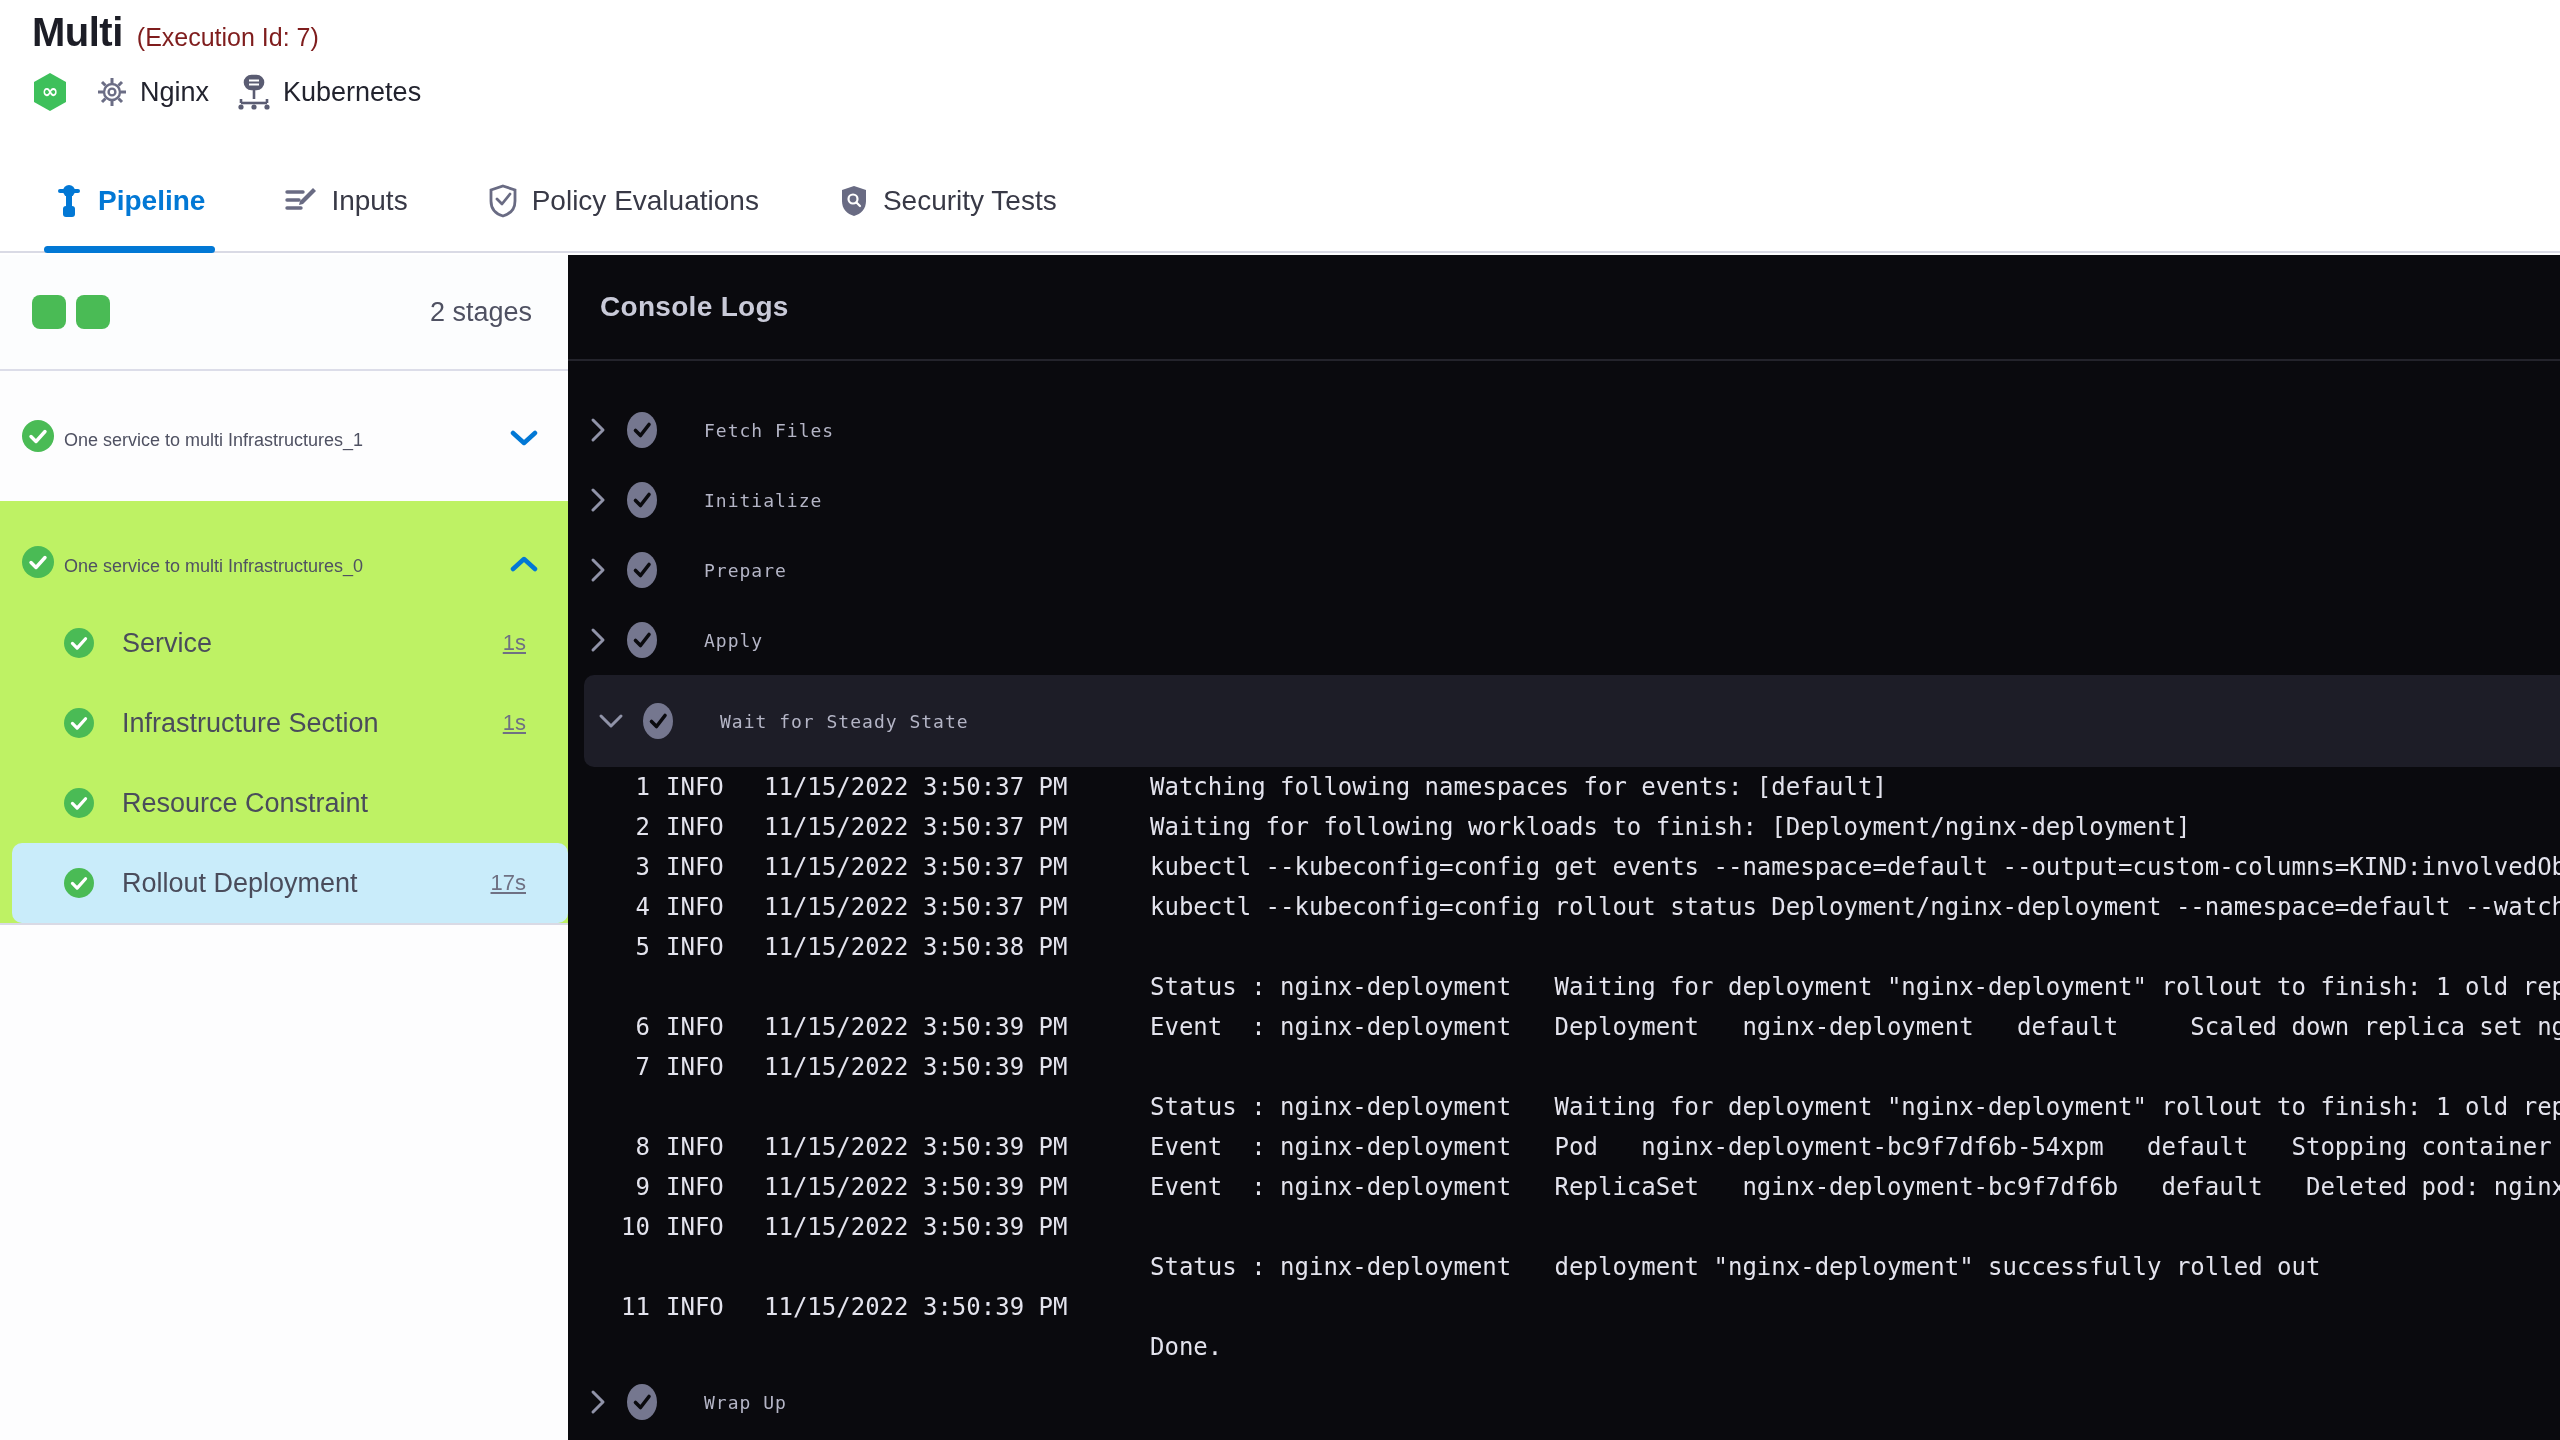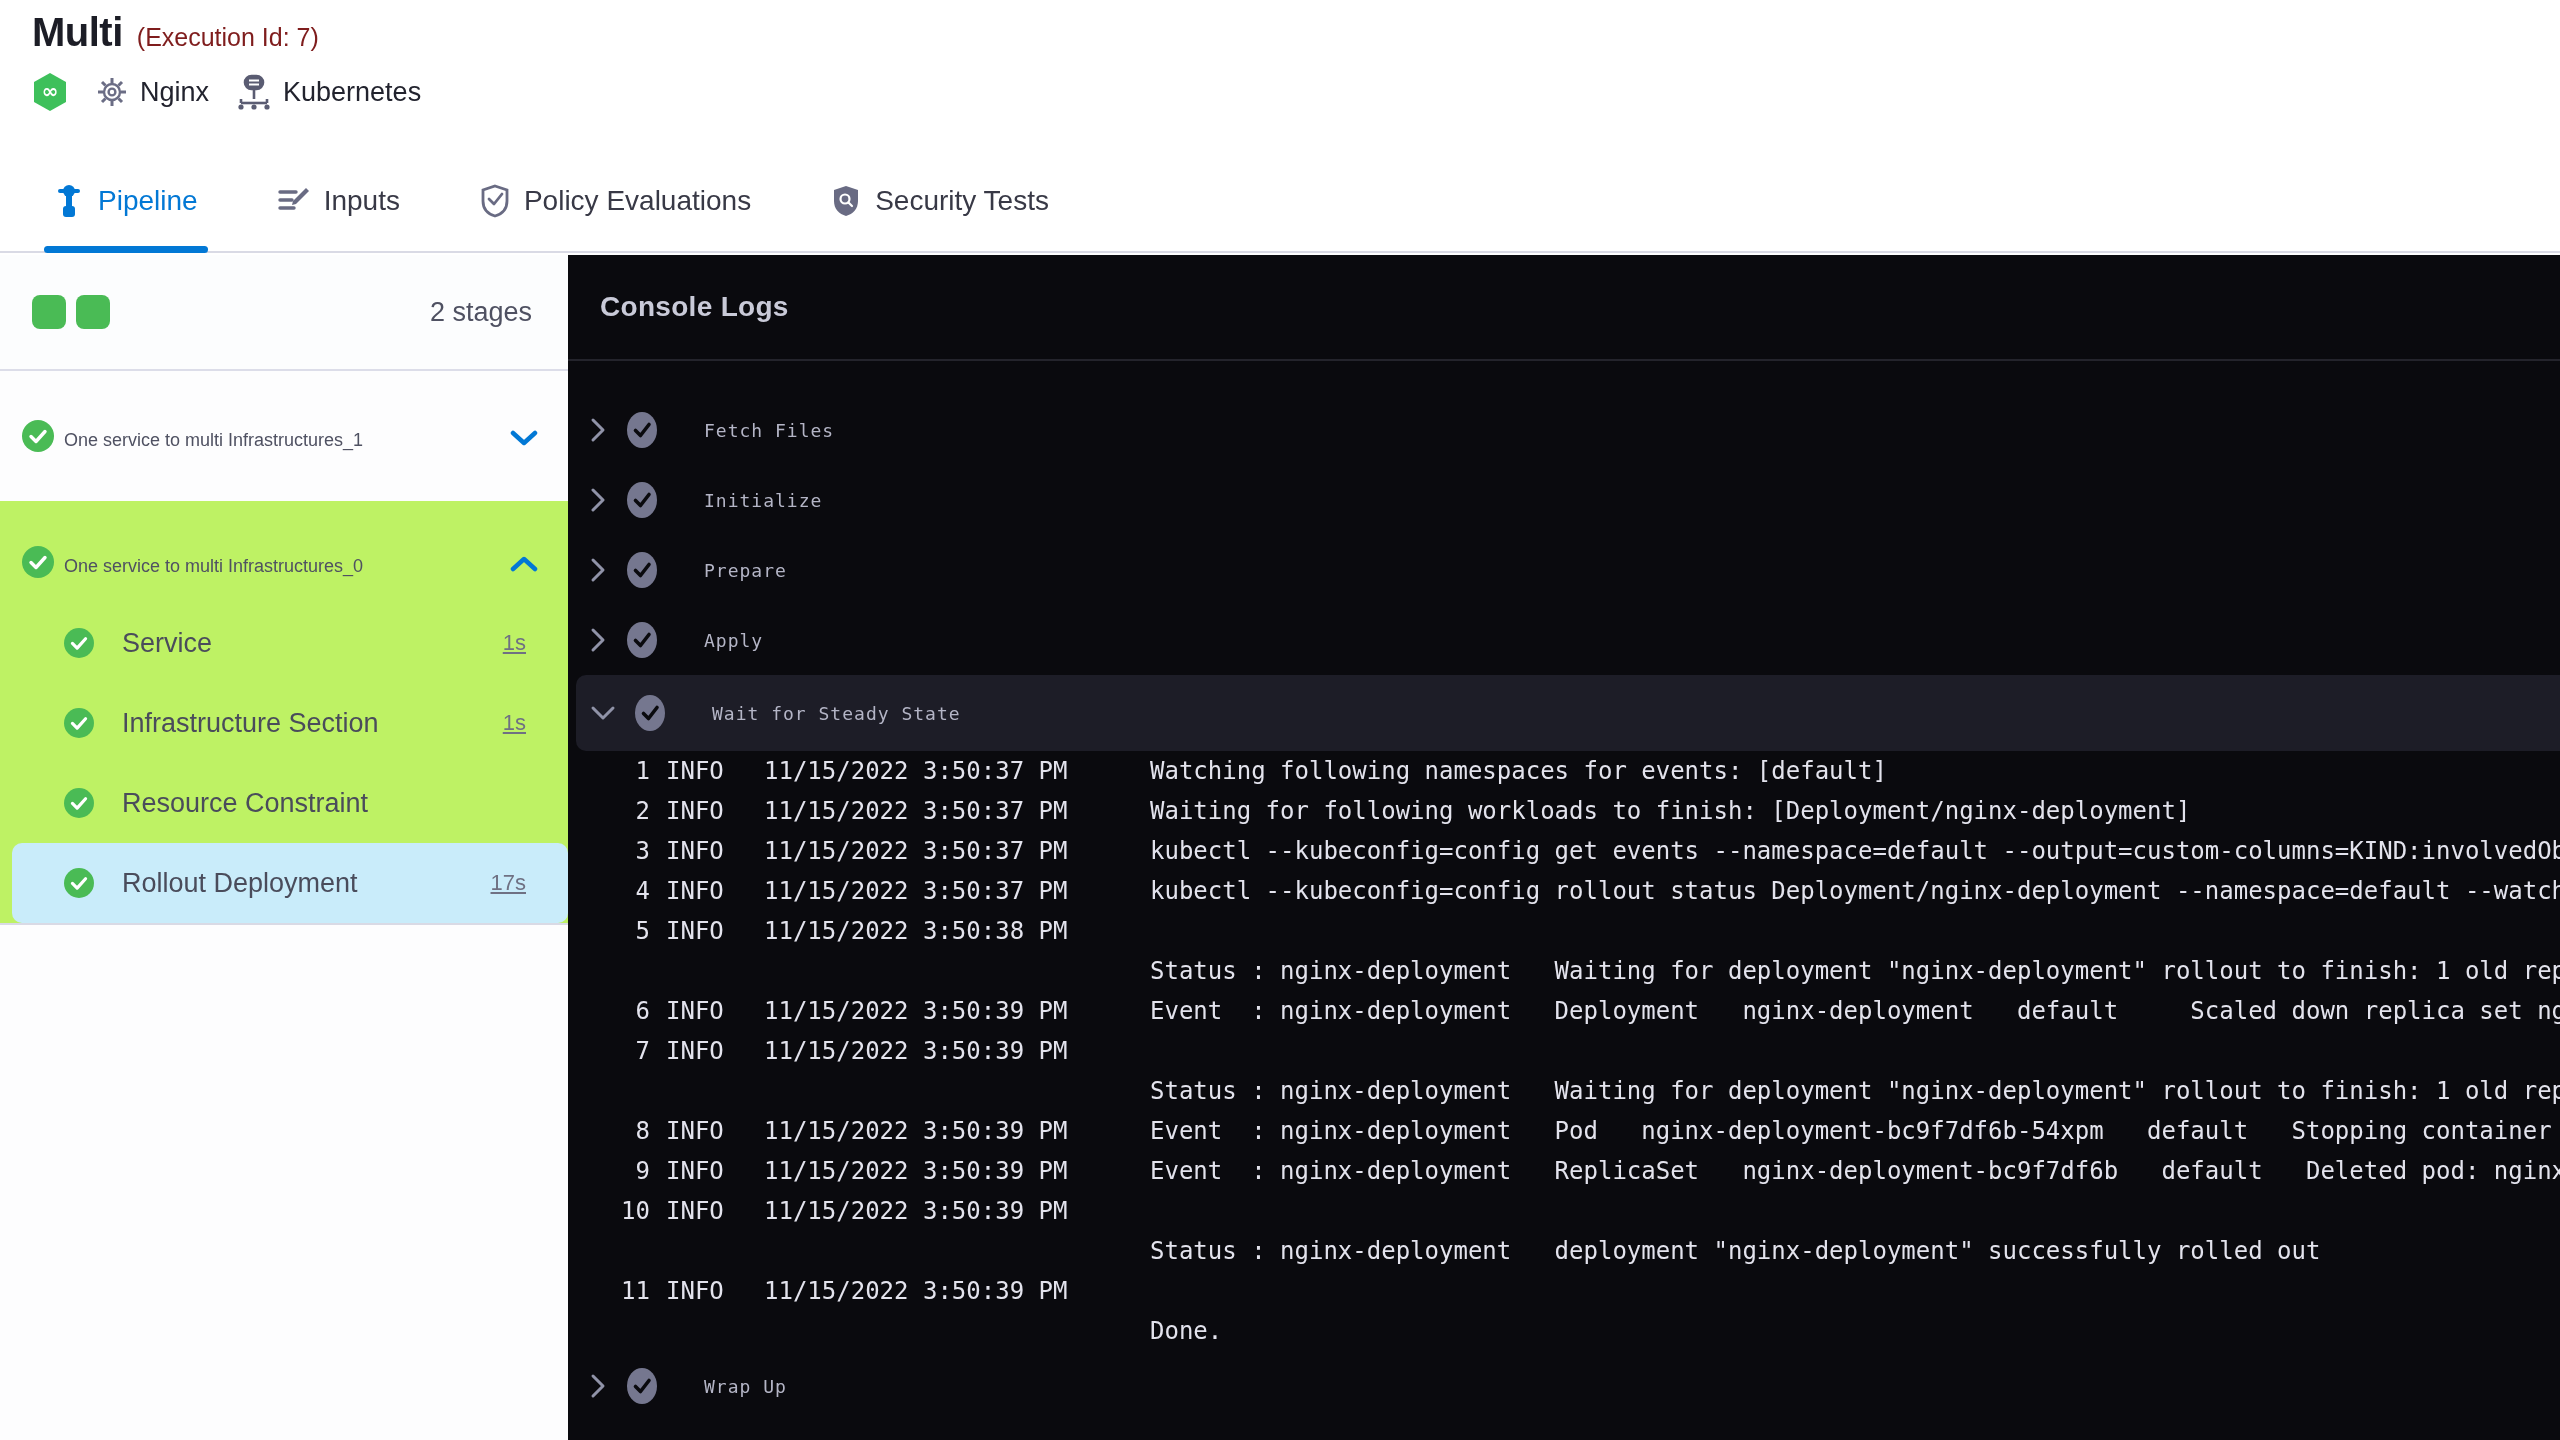--- a/index.html
+++ b/index.html
@@ -16,21 +16,21 @@
   .meta-row { position: absolute; top: 72px; left: 32px; display: flex; align-items: center; gap: 28px; height: 40px; }
   .chip { display: flex; align-items: center; gap: 12px; font-size: 27px; color: #22232e; }
   .icon-box { display: inline-flex; align-items: center; justify-content: center; }
 
   
   .tab-bar { position: absolute; top: 150px; left: 0; right: 0; height: 103px;
              border-bottom: 2px solid #d9dae5; display: flex; align-items: center; padding-left: 44px; gap: 60px; }
   .tab { position: relative; height: 100%; display: flex; align-items: center; gap: 14px;
          font-size: 28px; color: #383946; padding: 0 10px; cursor: pointer; }
   .tab .tab-label { white-space: nowrap; }
-  .tab.active { color: #0278d5; font-weight: normal; }
+  .tab.active { color: #0278d5; font-weight: bold; }
   .tab.active .underline { position: absolute; left: 0; right: 0; bottom: -2px; height: 7px;
                            background: #0278d5; border-radius: 5px; }
 
   
   .main { position: absolute; top: 255px; left: 0; right: 0; bottom: 0; display: flex; }
 
   
   .sidebar { width: 568px; background: #fdfdfe; position: relative; flex: none; }
   .stages-header { height: 116px; display: flex; align-items: center; justify-content: space-between;
                    padding: 0 36px 0 32px; border-bottom: 2px solid #dcdde9; background: #fcfdfe; }
@@ -58,21 +58,21 @@
   .console { flex: 1; background: #0a0a0e; color: #e3e3ed; position: relative; overflow: hidden; }
   .console-header { height: 106px; display: flex; align-items: center; padding-left: 32px;
                     border-bottom: 2px solid #24242c; }
   .console-title { font-size: 28px; font-weight: bold; color: #c9cad8; letter-spacing: 0.3px; }
   .console-body { padding-top: 34px; font-family: "DejaVu Sans Mono", monospace; }
 
   .section-row { height: 70px; display: flex; align-items: center; cursor: pointer; position: relative; }
   .section-row .sec-chevron { width: 56px; padding-left: 22px; flex: none; display: flex; align-items: center; }
   .section-row .sec-check { width: 80px; padding-left: 2px; flex: none; display: flex; align-items: center; }
   .section-label { font-size: 18px; color: #b4b5c6; letter-spacing: 1px; }
-  .section-row.expanded { height: 76px; background: #1d1d27; border-radius: 10px 0 0 10px; margin-left: 8px; }
+  .section-row.expanded { height: 92px; background: #1d1d27; border-radius: 10px 0 0 10px; margin-left: 16px; }
   .section-row.expanded .sec-chevron { padding-left: 14px; }
 
   .log-lines { padding: 0; }
   .log-row { height: 40px; display: flex; align-items: center; white-space: pre; overflow: hidden;
              font-size: 24px; color: #e3e3ed; }
   .log-num { flex: none; width: 82px; text-align: right; }
   .log-level { flex: none; width: 60px; margin-left: 16px; }
   .log-time { flex: none; width: 310px; margin-left: 38px; }
   .log-msg { flex: 1; margin-left: 76px; overflow: hidden; }
 

